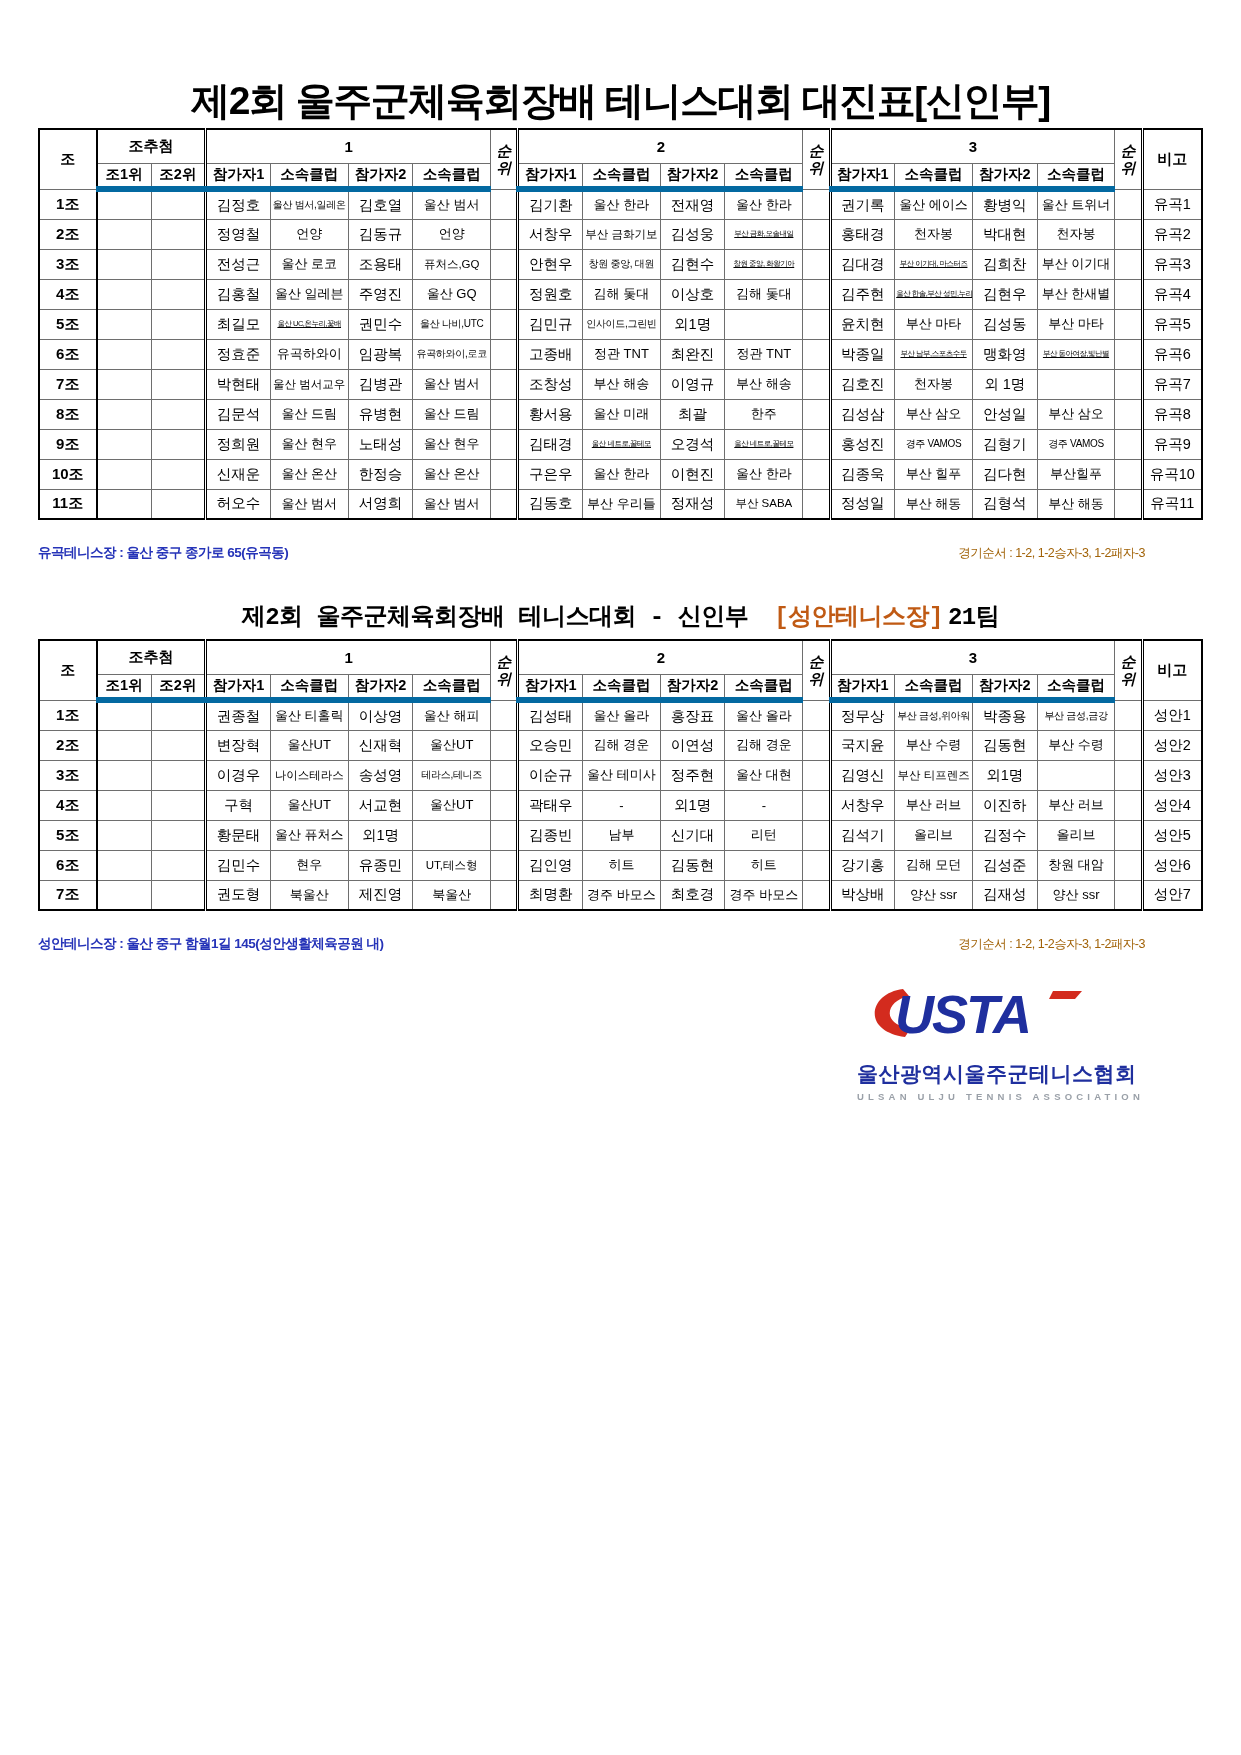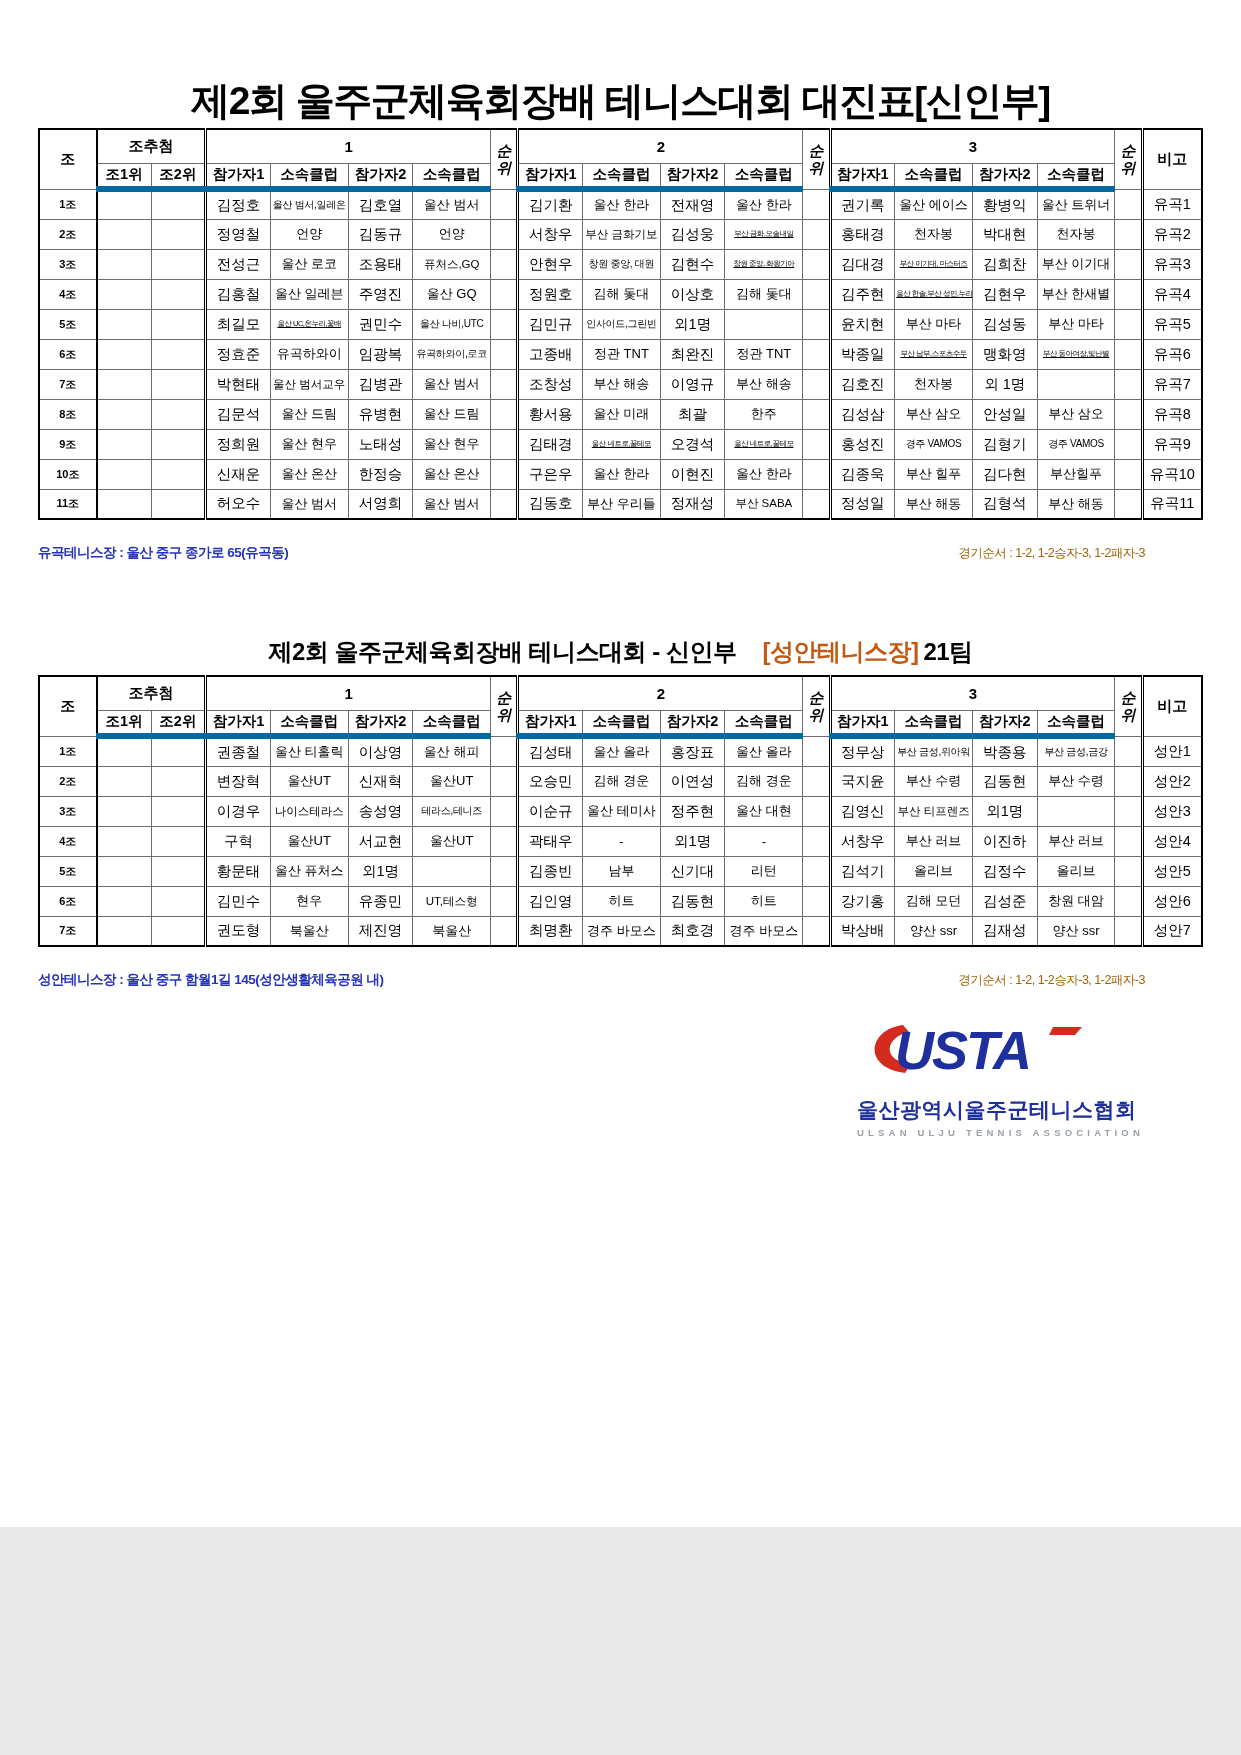--- a/index.html
+++ b/index.html
@@ -1,47 +1,47 @@
 <!DOCTYPE html>
 <html><head>
 <meta charset="utf-8">
 <style>
   *{box-sizing:border-box;}
   html,body{margin:0;padding:0;background:#e8e8e8;}
   body{font-family:"Liberation Sans","DejaVu Sans",sans-serif;color:#000;}
-  .page{width:1241px;height:1527px;margin:0 auto;background:#ffffff;padding:0 38px;overflow:hidden;}
+  .page{width:1241px;height:1755px;margin:0 auto;background:#ffffff;padding:0 38px;overflow:hidden;}
 
   .main-title{font-size:39px;font-weight:bold;text-align:center;margin:0;padding-top:74px;letter-spacing:-1.5px;}
 
   .sub{width:1165px;text-align:center;font-size:24px;font-weight:bold;margin:27px 0 7px 0;letter-spacing:-0.5px;}
   .sub .venue{color:#c05a14;margin-left:26px;}
   .sub .teams{margin-left:5px;}
 
   table.grid{width:1165px;border-collapse:collapse;table-layout:fixed;border:2px solid #000;}
   col.c-jo{width:57px} col.c-w1{width:54px} col.c-p{width:64px}
   col.c-c{width:77px} col.c-r{width:27px} col.c-n{width:59px}
   th,td{border:1px solid #6e6e6e;text-align:center;vertical-align:middle;padding:0 1px;overflow:hidden;white-space:nowrap;}
   th{font-weight:bold;}
   tr.h1 th{height:34px;font-size:15px;}
   tr.h2 th{height:26px;font-size:14.5px;border-bottom:6px solid #0369a1;}
   th.rank{font-size:14.5px;line-height:1.15;word-break:break-all;white-space:normal;padding:8px 5px;font-style:italic;}
   td{height:30px;font-size:14.5px;}
-  td.jo{font-weight:bold;font-size:11px;}
+  td.jo{font-weight:bold;font-size:15px;}
   td.club{font-size:13px;}
   td.club.t3{font-size:11.5px;}
   td.club.t2{font-size:10px;letter-spacing:-0.3px;}
   td.club.t1{font-size:7.5px;letter-spacing:-0.5px;text-decoration:underline;}
   .g{border-left:3px double #000 !important;}
   .jb{border-left:2px solid #000 !important;}
 
   .foot{width:1165px;display:flex;justify-content:space-between;align-items:baseline;margin-top:24px;}
   .foot .fl{color:#2533b8;font-weight:bold;font-size:13.5px;letter-spacing:-0.5px;}
   .foot .fr{color:#a16207;font-size:12.5px;padding-right:58px;letter-spacing:-0.5px;}
 
-  .sub2{margin-top:74px;}
+  .sub2{margin-top:38px;font-family:Liberation Mono, monospace;}
 
   .logo-wrap{width:340px;margin:30px 6px 0 auto;text-align:left;}
   .logo-kr{font-size:21px;font-weight:bold;color:#1f2f9e;letter-spacing:0.5px;margin-top:11px;}
   .logo-en{font-size:9.5px;color:#9aa0a8;letter-spacing:4.2px;margin-top:3px;font-weight:bold;}
 </style>
 </head>
 <body>
 
 <div class="page">
 

